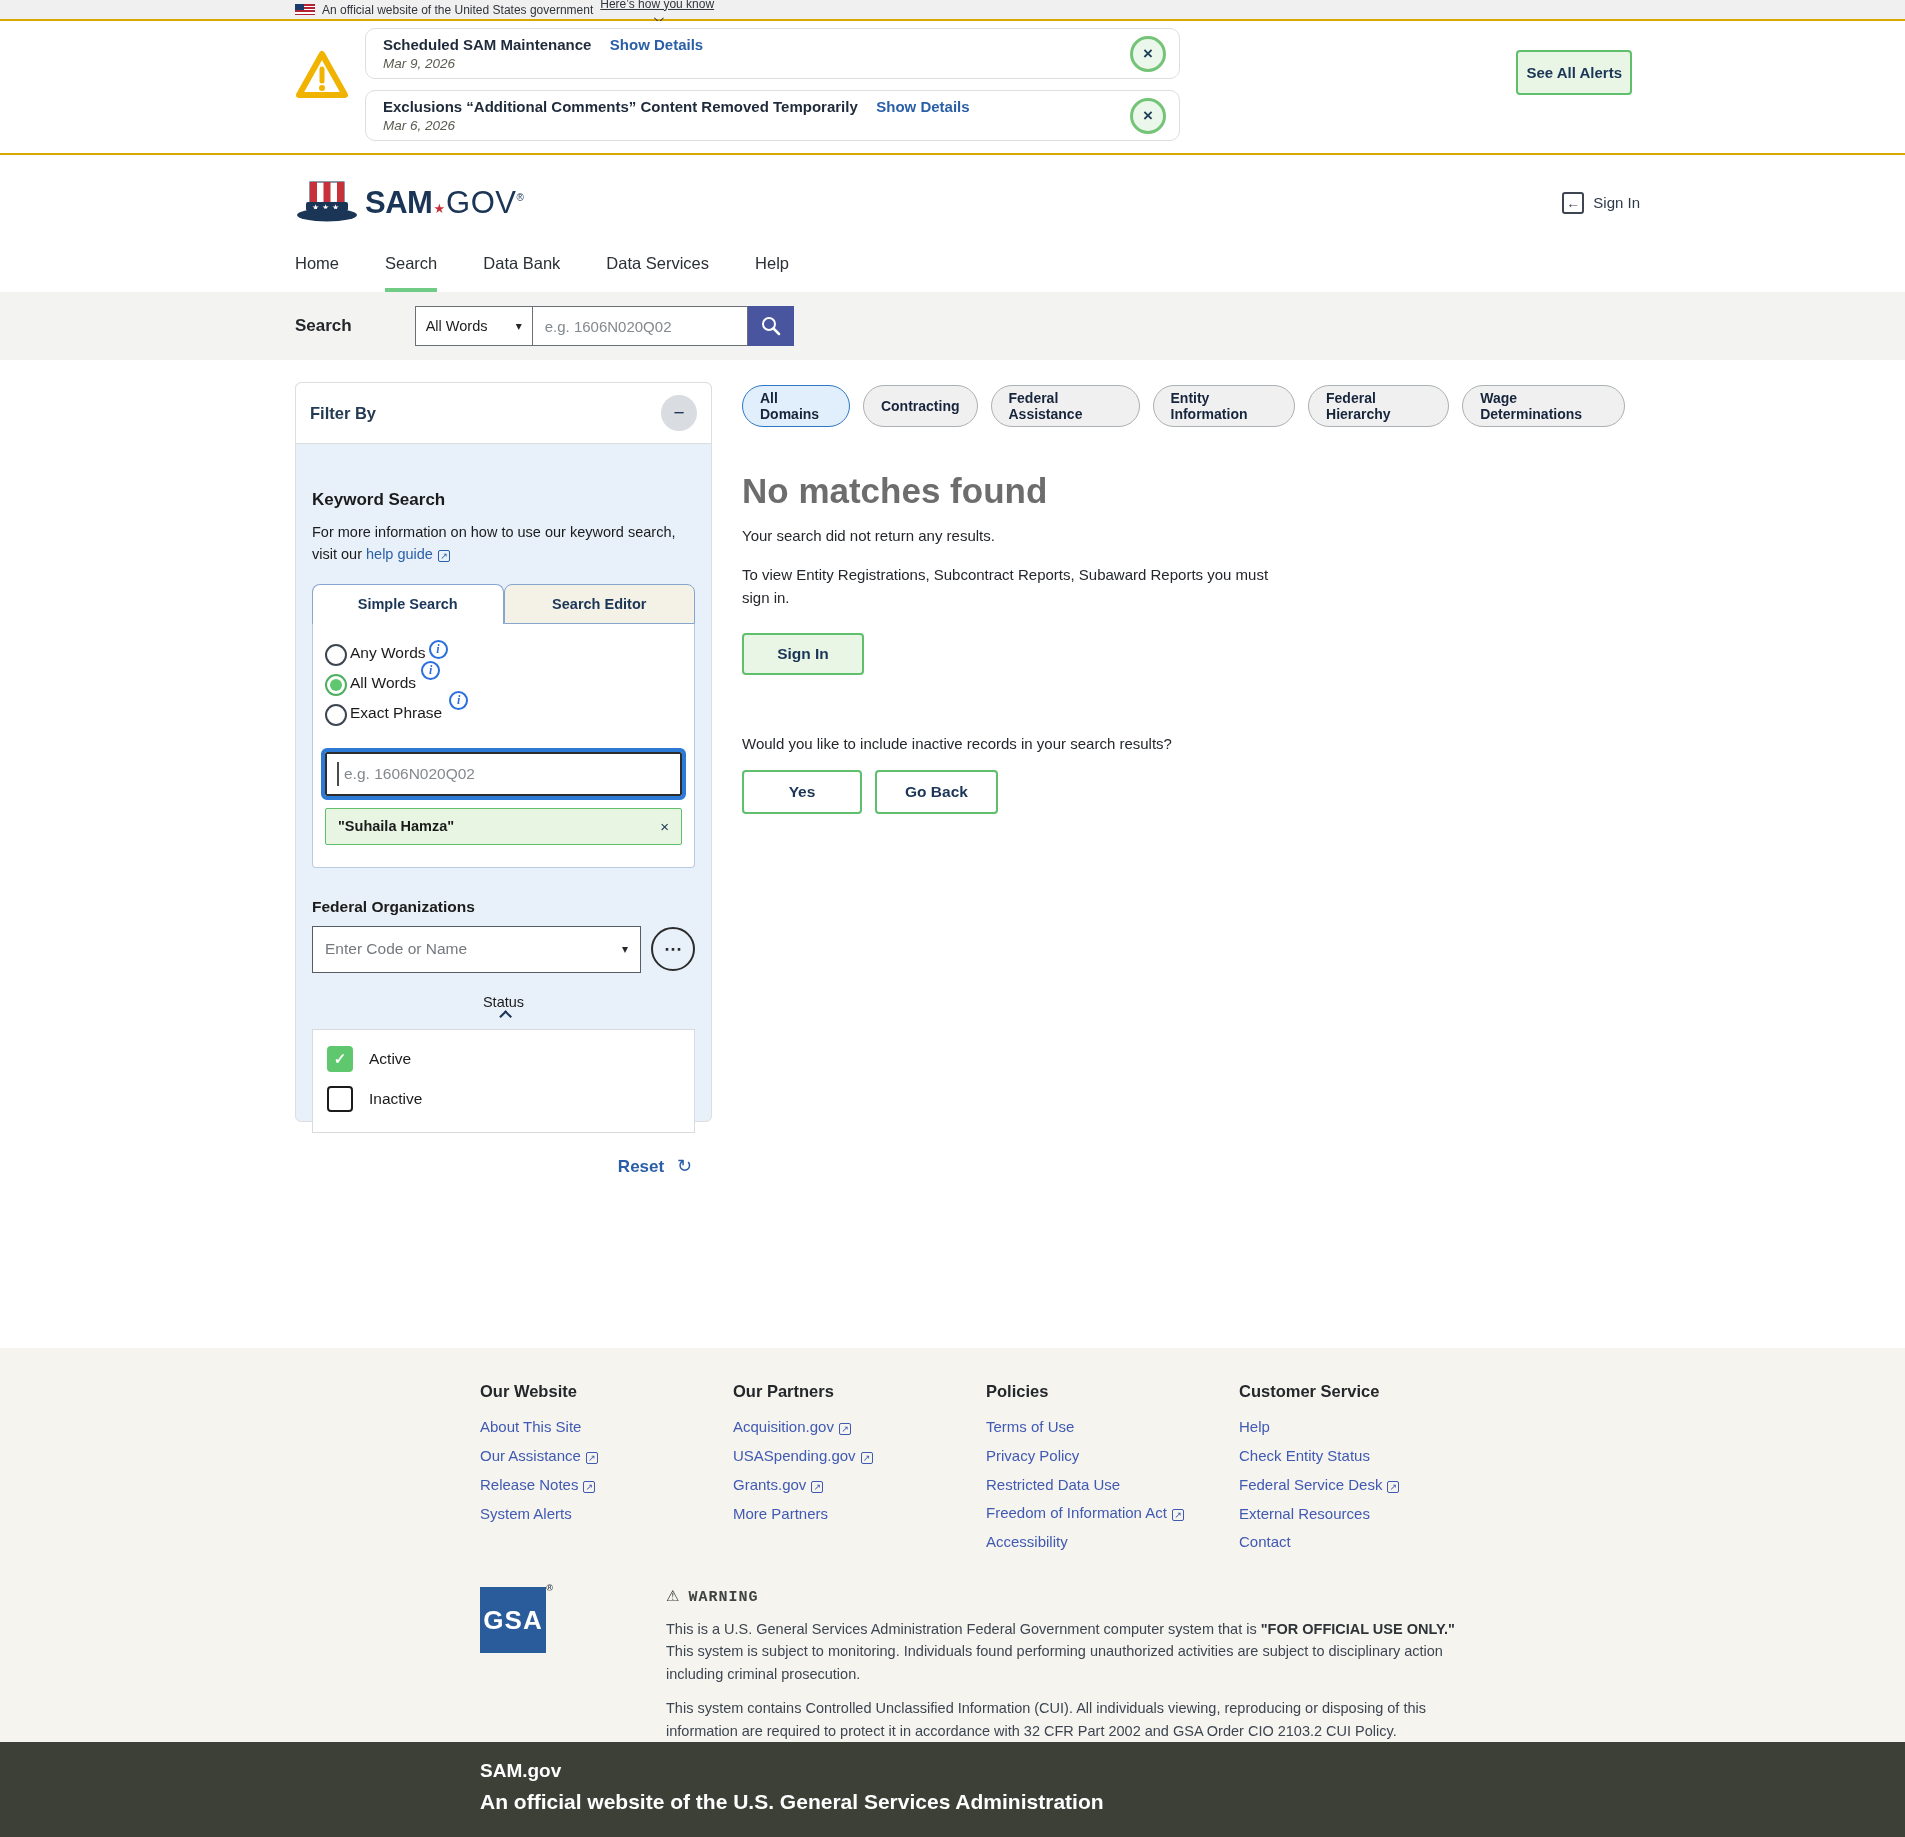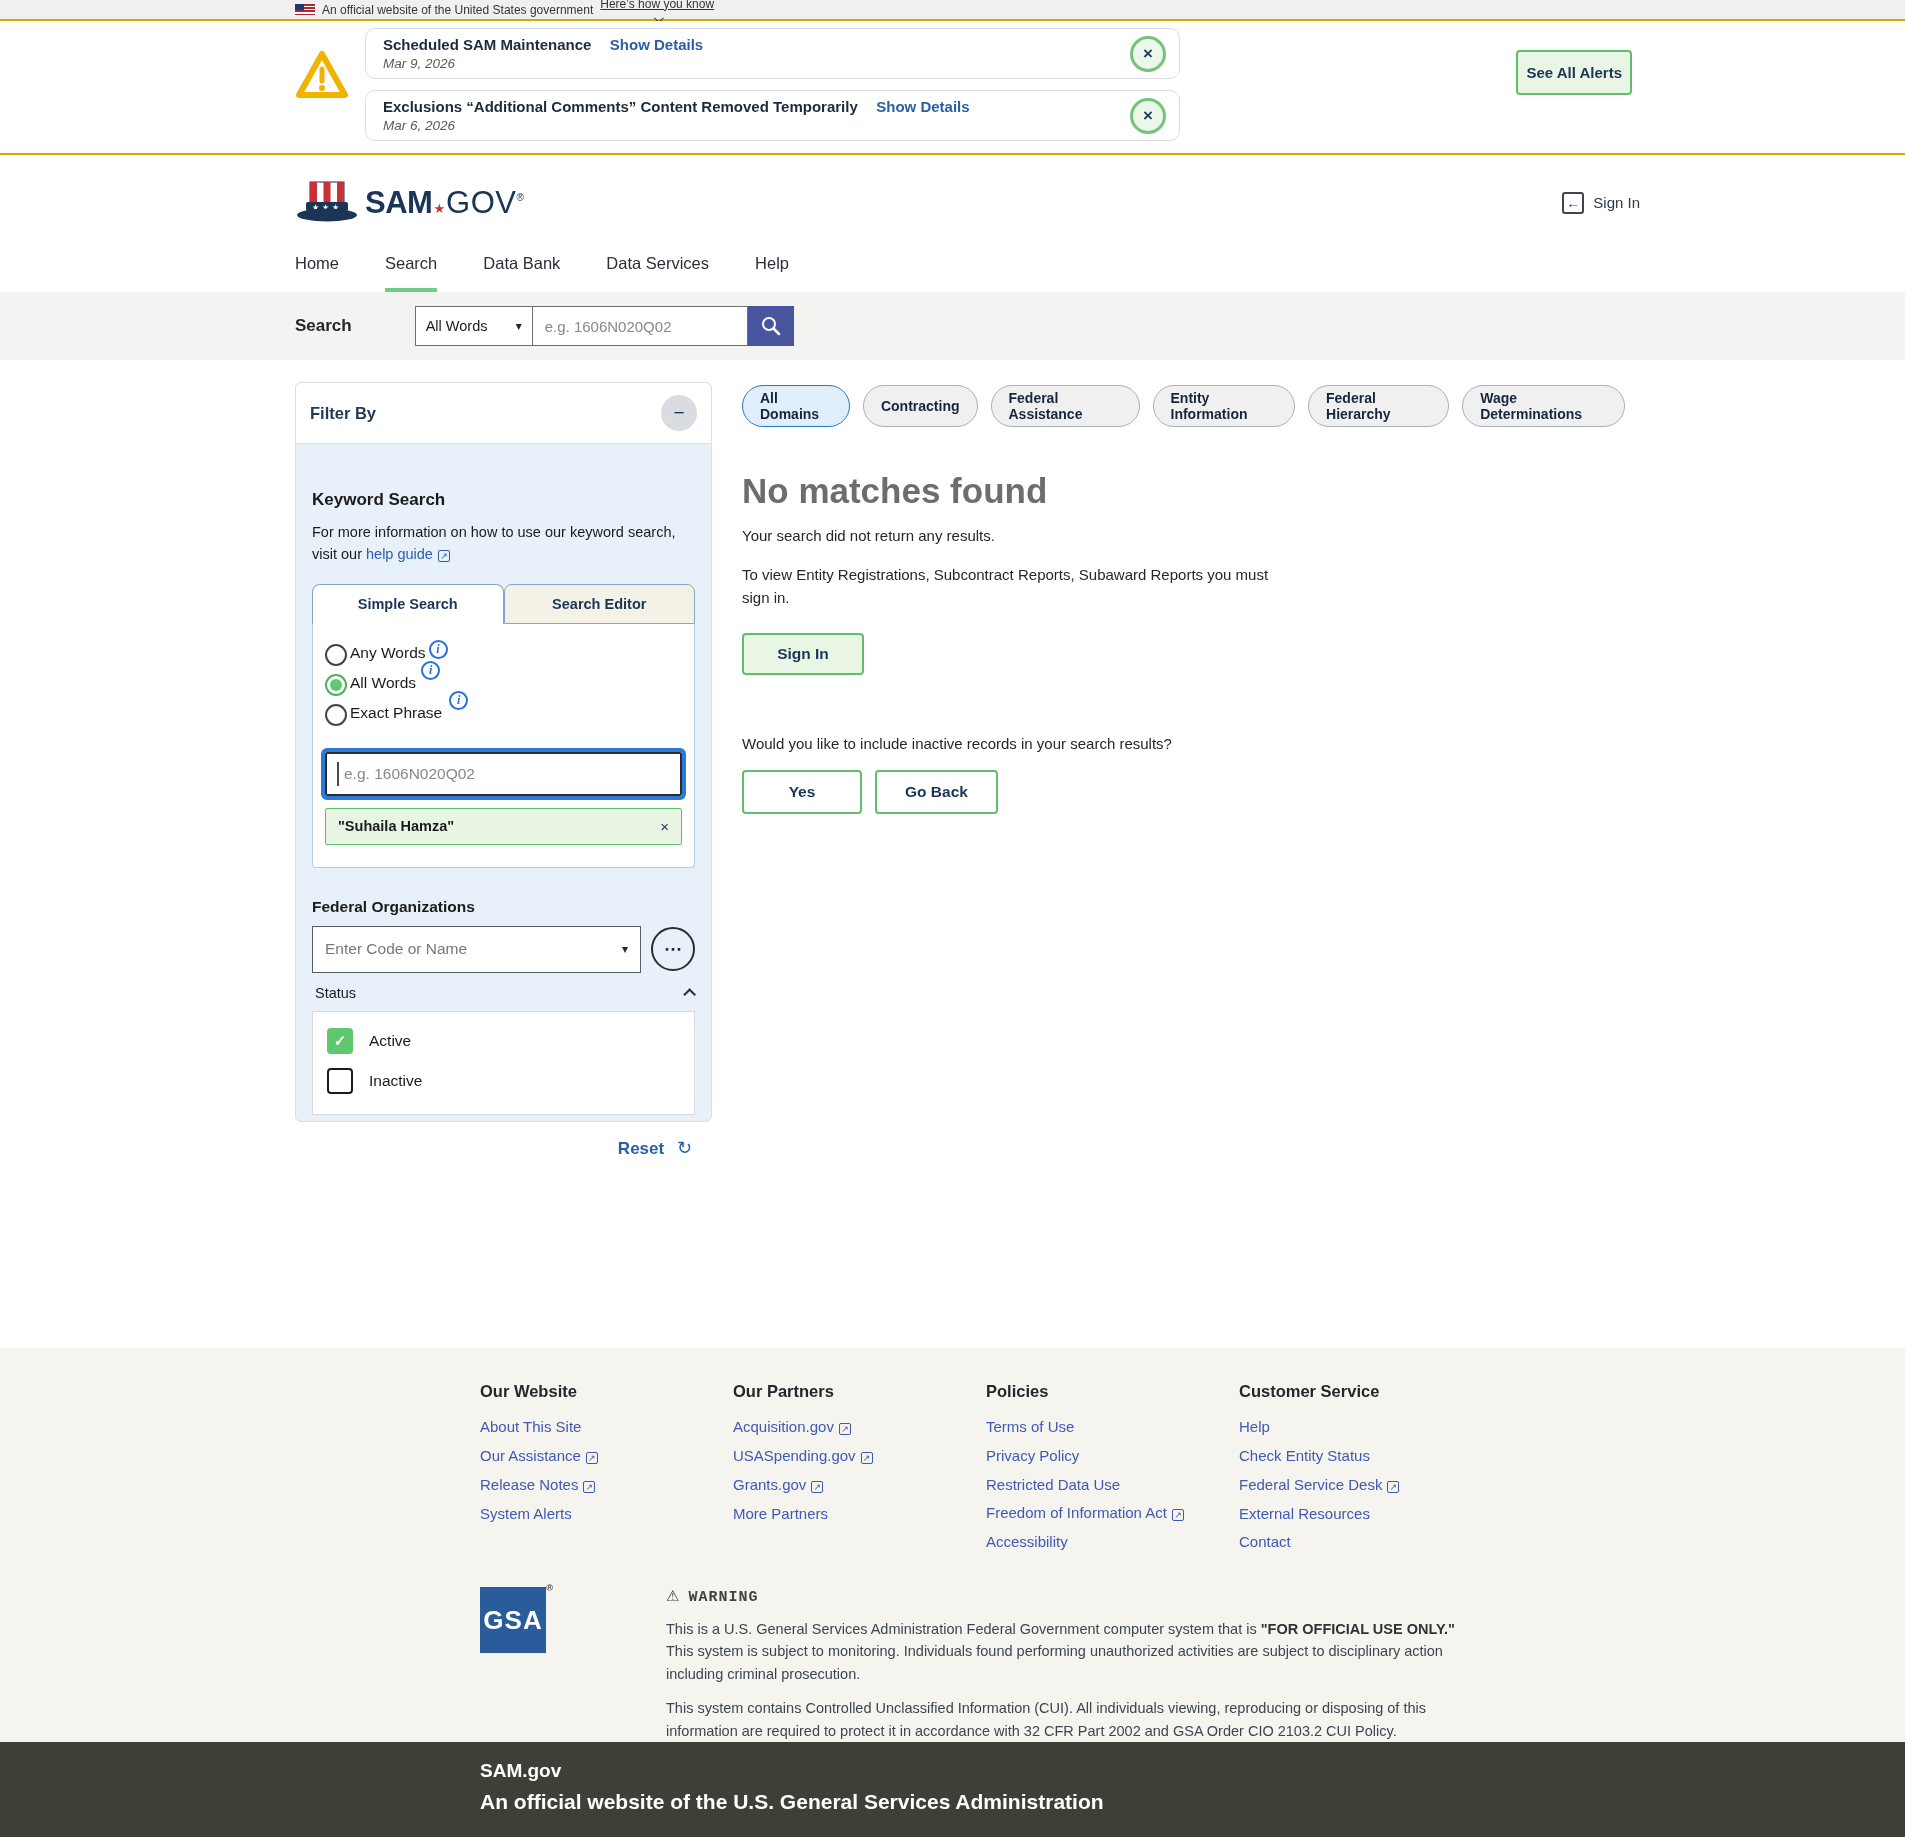--- a/index.html
+++ b/index.html
@@ -75,21 +75,21 @@
   .kw-input-wrap { margin-top:26px; position:relative; }
   .kw-input { width:100%; height:44px; border:2px solid #2c2c2c; outline:4px solid #2d7ad6; border-radius:2px; padding:0 12px 0 17px; font-size:15.5px; font-family:inherit; }
   .kw-input::placeholder { color:#84898e; }
   .kw-caret { position:absolute; left:12px; top:10px; height:24px; border-left:2px solid #4a4a4a; }
   .chip { margin-top:12px; display:flex; justify-content:space-between; align-items:center; background:#e7f5e2; border:1px solid #5fbf6a; padding:9px 12px; font-size:14.5px; font-weight:bold; color:#1b1b1b; border-radius:2px; }
   .chip-x { font-weight:normal; font-size:15px; color:#1b3557; cursor:pointer; }
   .fed-heading { margin:30px 0 10px; font-size:15.5px; font-weight:bold; color:#1b1b1b; }
   .org-row { display:flex; align-items:center; gap:10px; }
   .combo { flex:1; height:47px; background:#fff; border:1px solid #565c65; display:flex; align-items:center; justify-content:space-between; padding:0 12px; color:#75797e; font-size:15.5px; cursor:pointer; }
   .ellipsis-btn { width:44px; height:44px; border-radius:50%; border:2.5px solid #2c2c2c; background:transparent; color:#2c2c2c; font-size:18px; font-weight:bold; display:flex; align-items:center; justify-content:center; cursor:pointer; }
-  .status-header { margin-top:12px; display:flex; align-items:center; justify-content:space-between; padding:0 3px; font-size:14.5px; color:#1b1b1b; cursor:pointer; }
+  .status-header { margin-top:21px; display:flex; align-items:center; justify-content:space-between; padding:0 3px; font-size:14.5px; color:#1b1b1b; cursor:pointer;flex-direction:column; }
   .chev-up { width:9px; height:9px; border-top:2px solid #1b3557; border-right:2px solid #1b3557; transform:rotate(-45deg) translateY(3px); display:inline-block; }
   .status-box { margin-top:10px; background:#fff; border:1px solid #d8dadc; padding:16px 14px 6px; }
   .cb-row { display:flex; align-items:center; gap:16px; margin-bottom:14px; cursor:pointer; }
   .cb { width:26px; height:26px; border:2px solid #1b1b1b; border-radius:4px; background:#fff; display:flex; align-items:center; justify-content:center; color:#fff; font-size:15px; font-weight:bold; flex:none; }
   .cb.checked { background:#5fc76d; border-color:#5fc76d; }
   .cb-label { font-size:15.5px; color:#1b1b1b; }
   .reset-row { margin:22px 3px 0; text-align:right; }
   .reset-link { color:#2a5fa8; font-size:17px; font-weight:bold; text-decoration:none; cursor:pointer; }
   .reset-icon { font-weight:normal; margin-left:8px; font-size:18px; }
 

